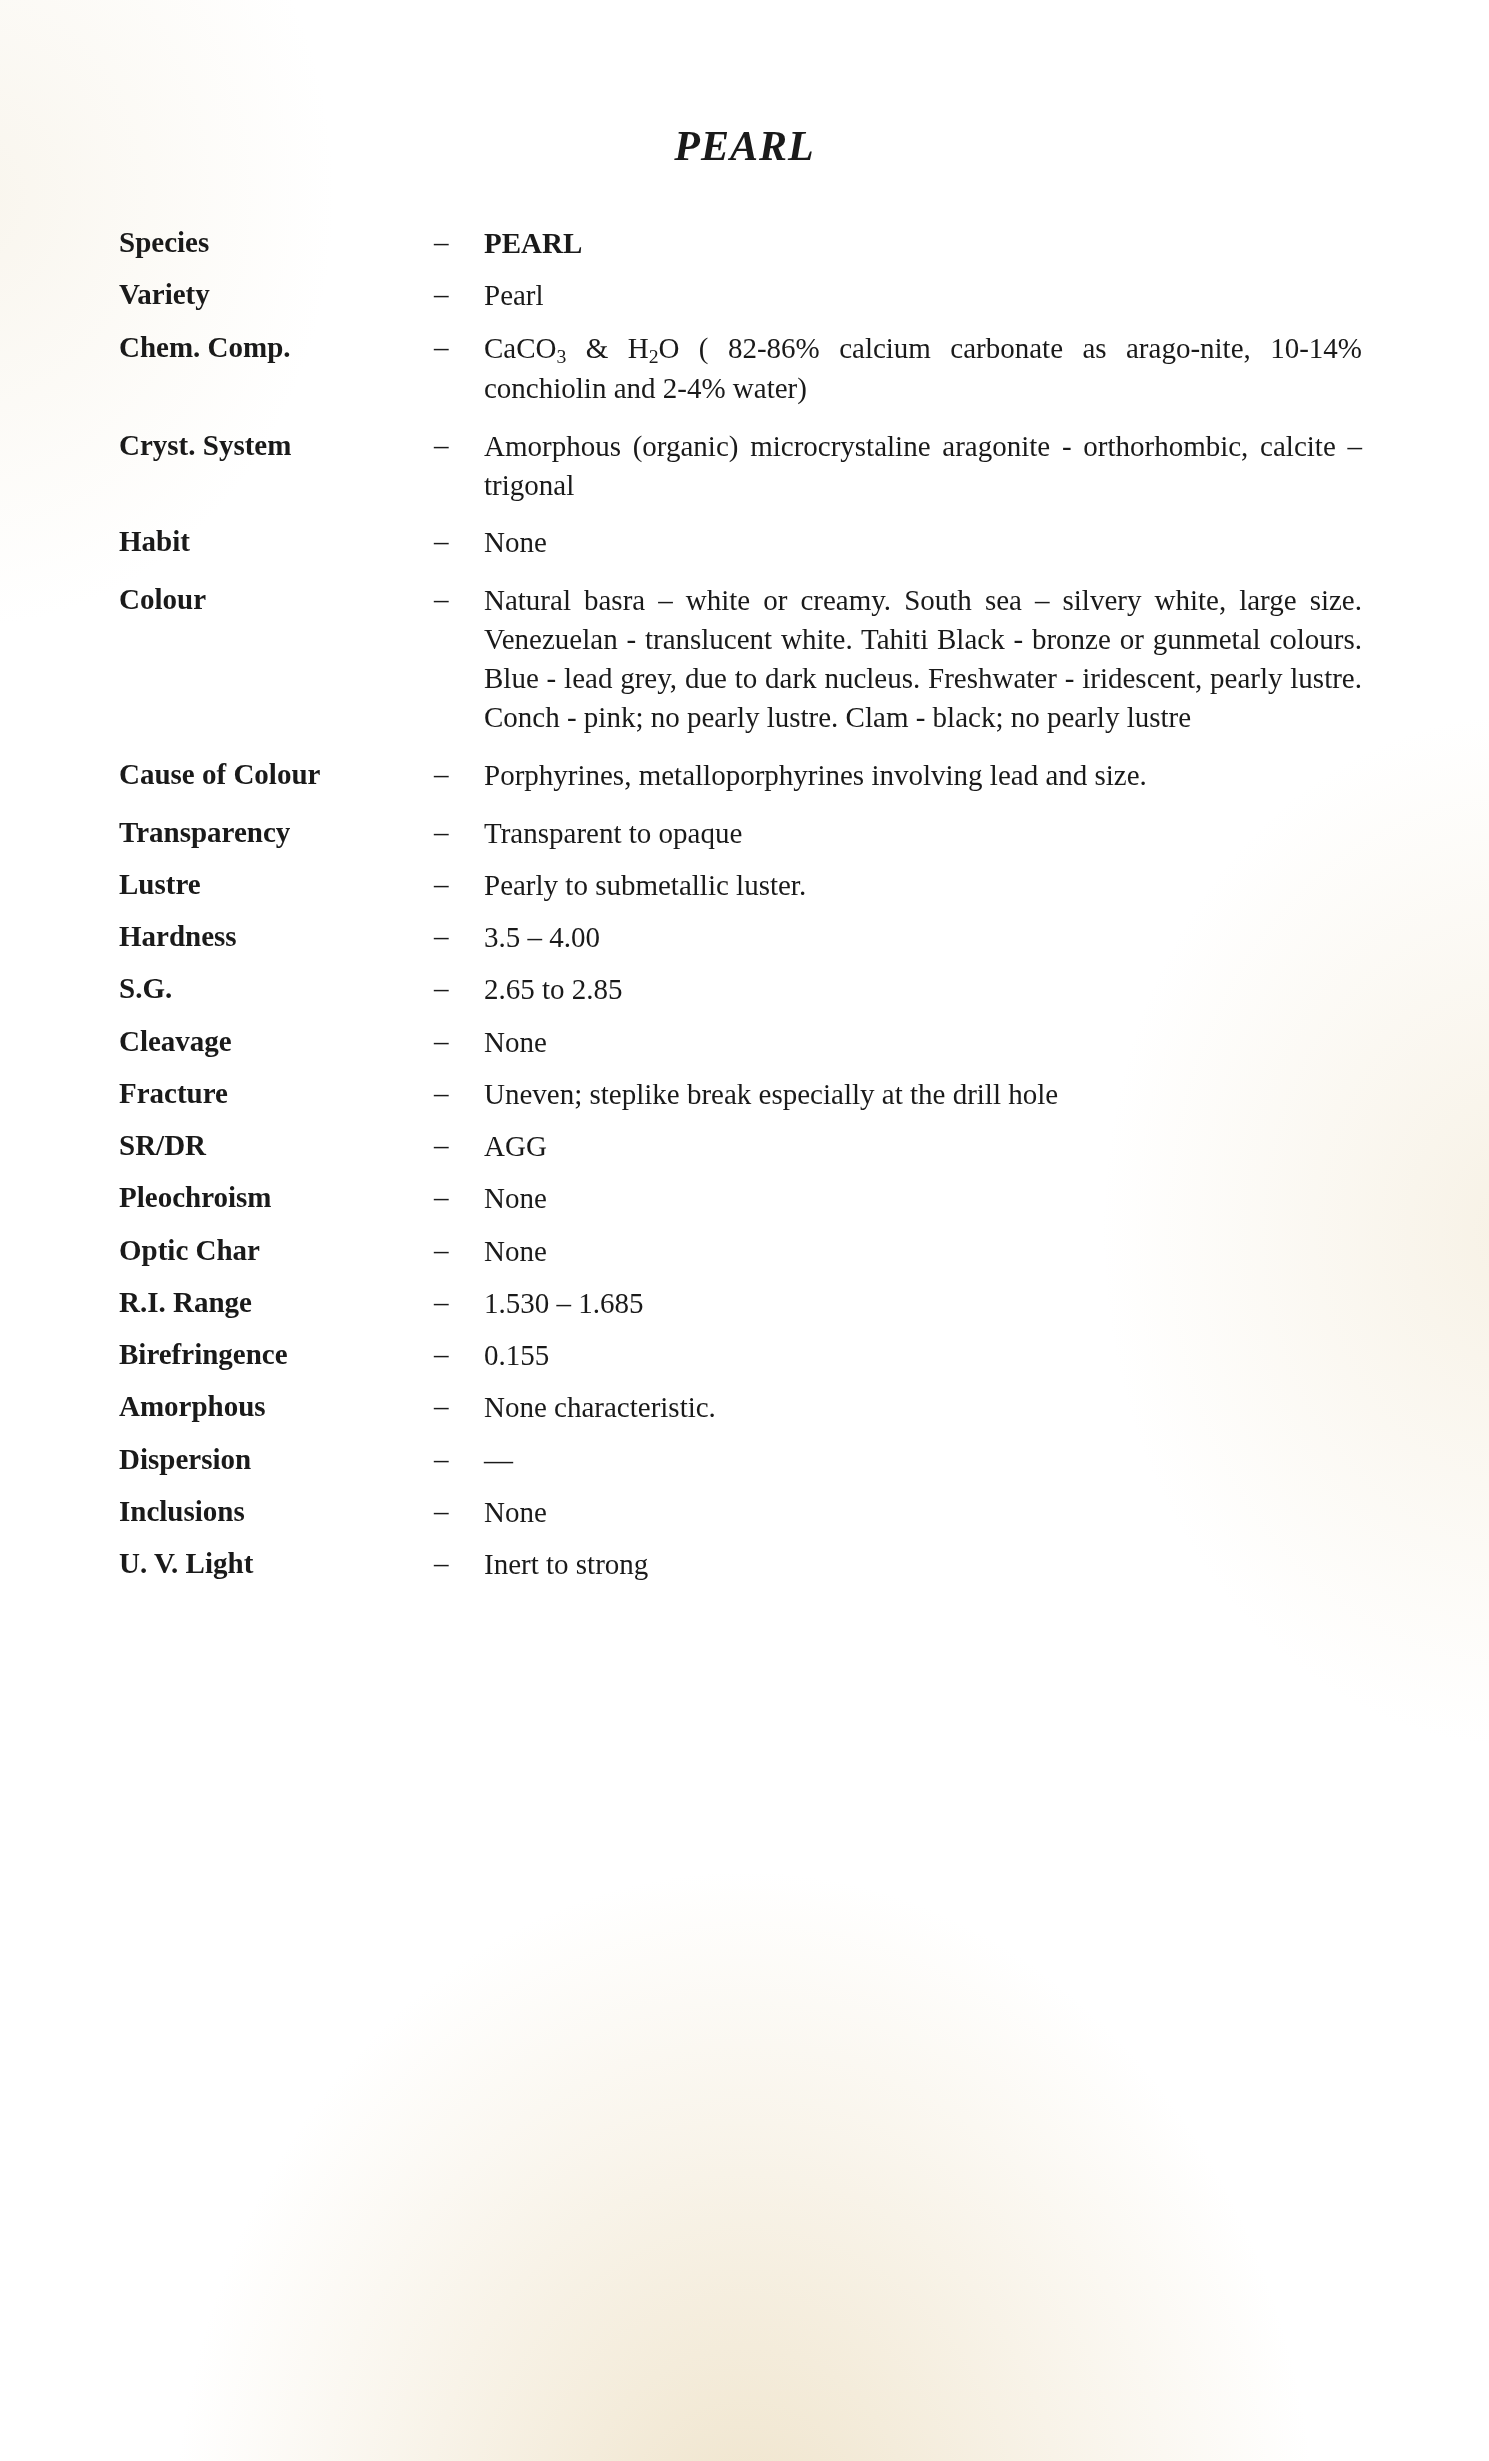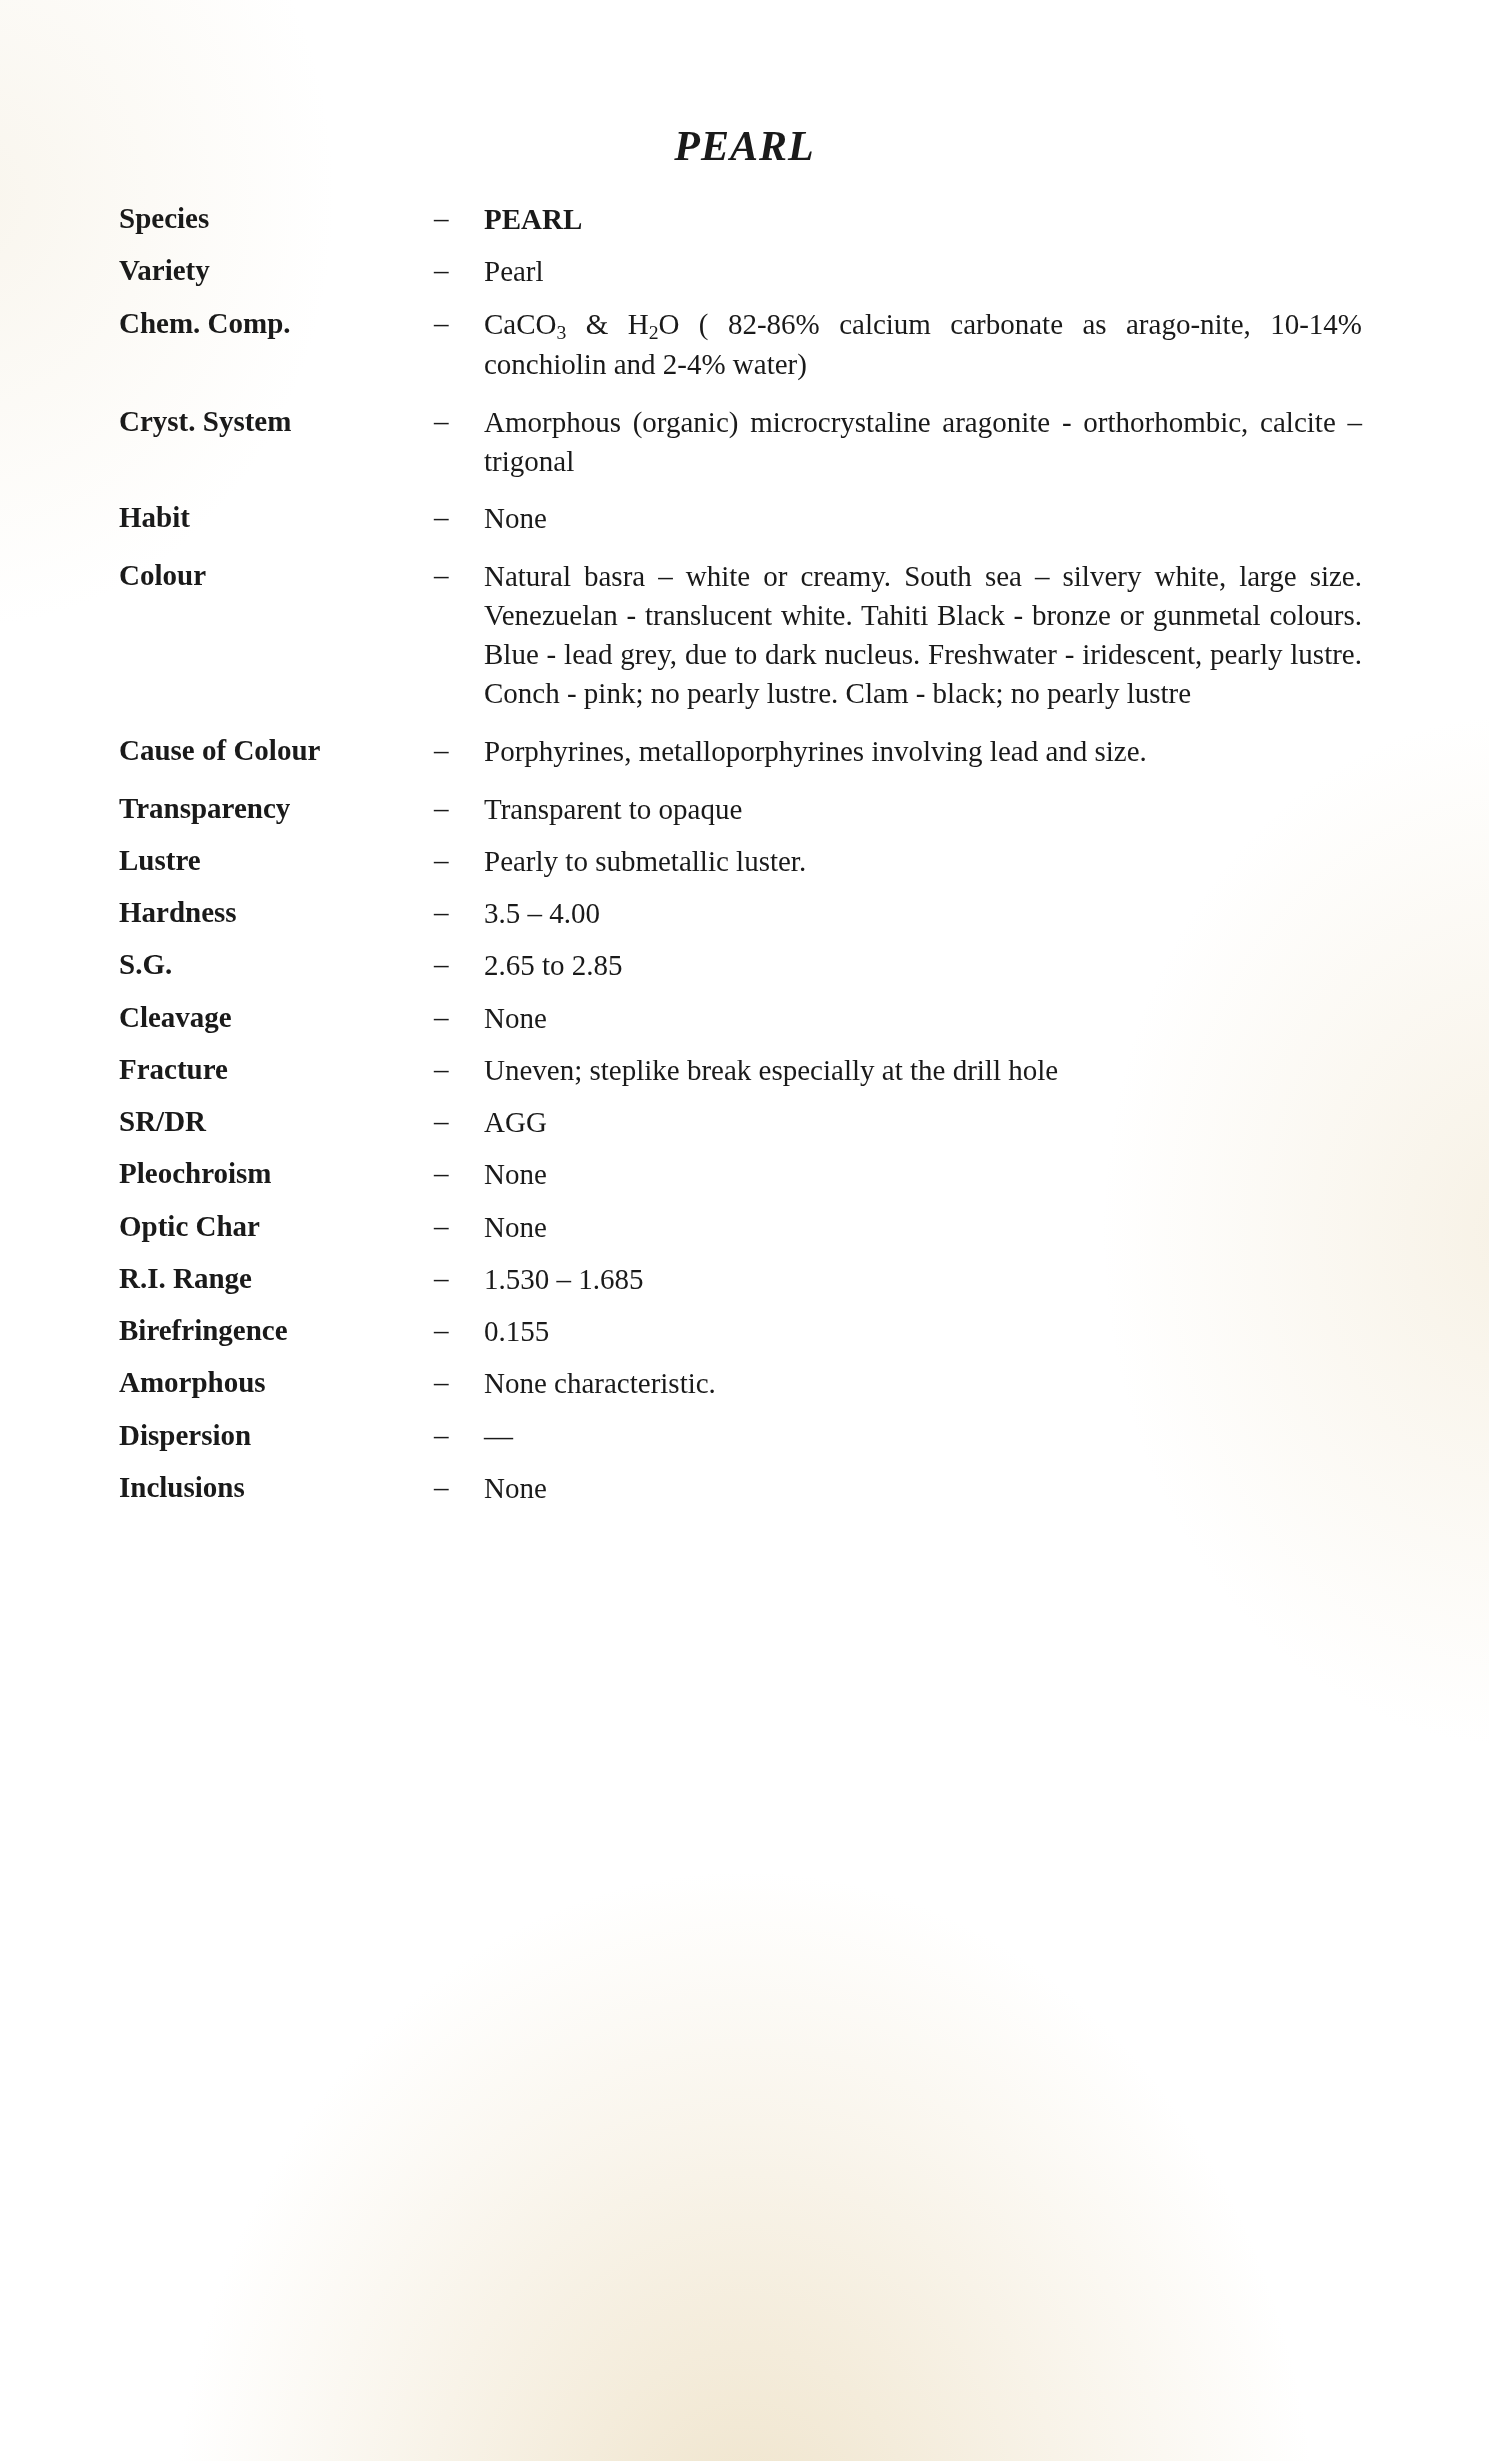--- a/index.html
+++ b/index.html
@@ -45,21 +45,21 @@
     font-size: 42px;
     font-weight: bold;
     font-style: italic;
     letter-spacing: 1px;
     font-family: "Liberation Serif", serif;
   }
 
   .spec-table {
     position: absolute;
     left: 119px;
-    top: 200px;
+    top: 224px;
     width: 1243px;
     border-collapse: collapse;
   }
 
   .spec-table tr {
     vertical-align: top;
   }
 
   .cell-label {
     width: 315px;
@@ -213,17 +213,22 @@
         <tr class="tight">
           <td class="cell-label">Dispersion</td>
           <td class="cell-dash">–</td>
           <td class="cell-value">—</td>
         </tr>
         <tr class="tight">
           <td class="cell-label">Inclusions</td>
           <td class="cell-dash">–</td>
           <td class="cell-value">None</td>
         </tr>
+        <tr class="tight">
+          <td class="cell-label">U. V. Light</td>
+          <td class="cell-dash">–</td>
+          <td class="cell-value">Inert to strong</td>
+        </tr>
       </tbody>
   </table>
 
 </div>
 
 
 </body></html>

